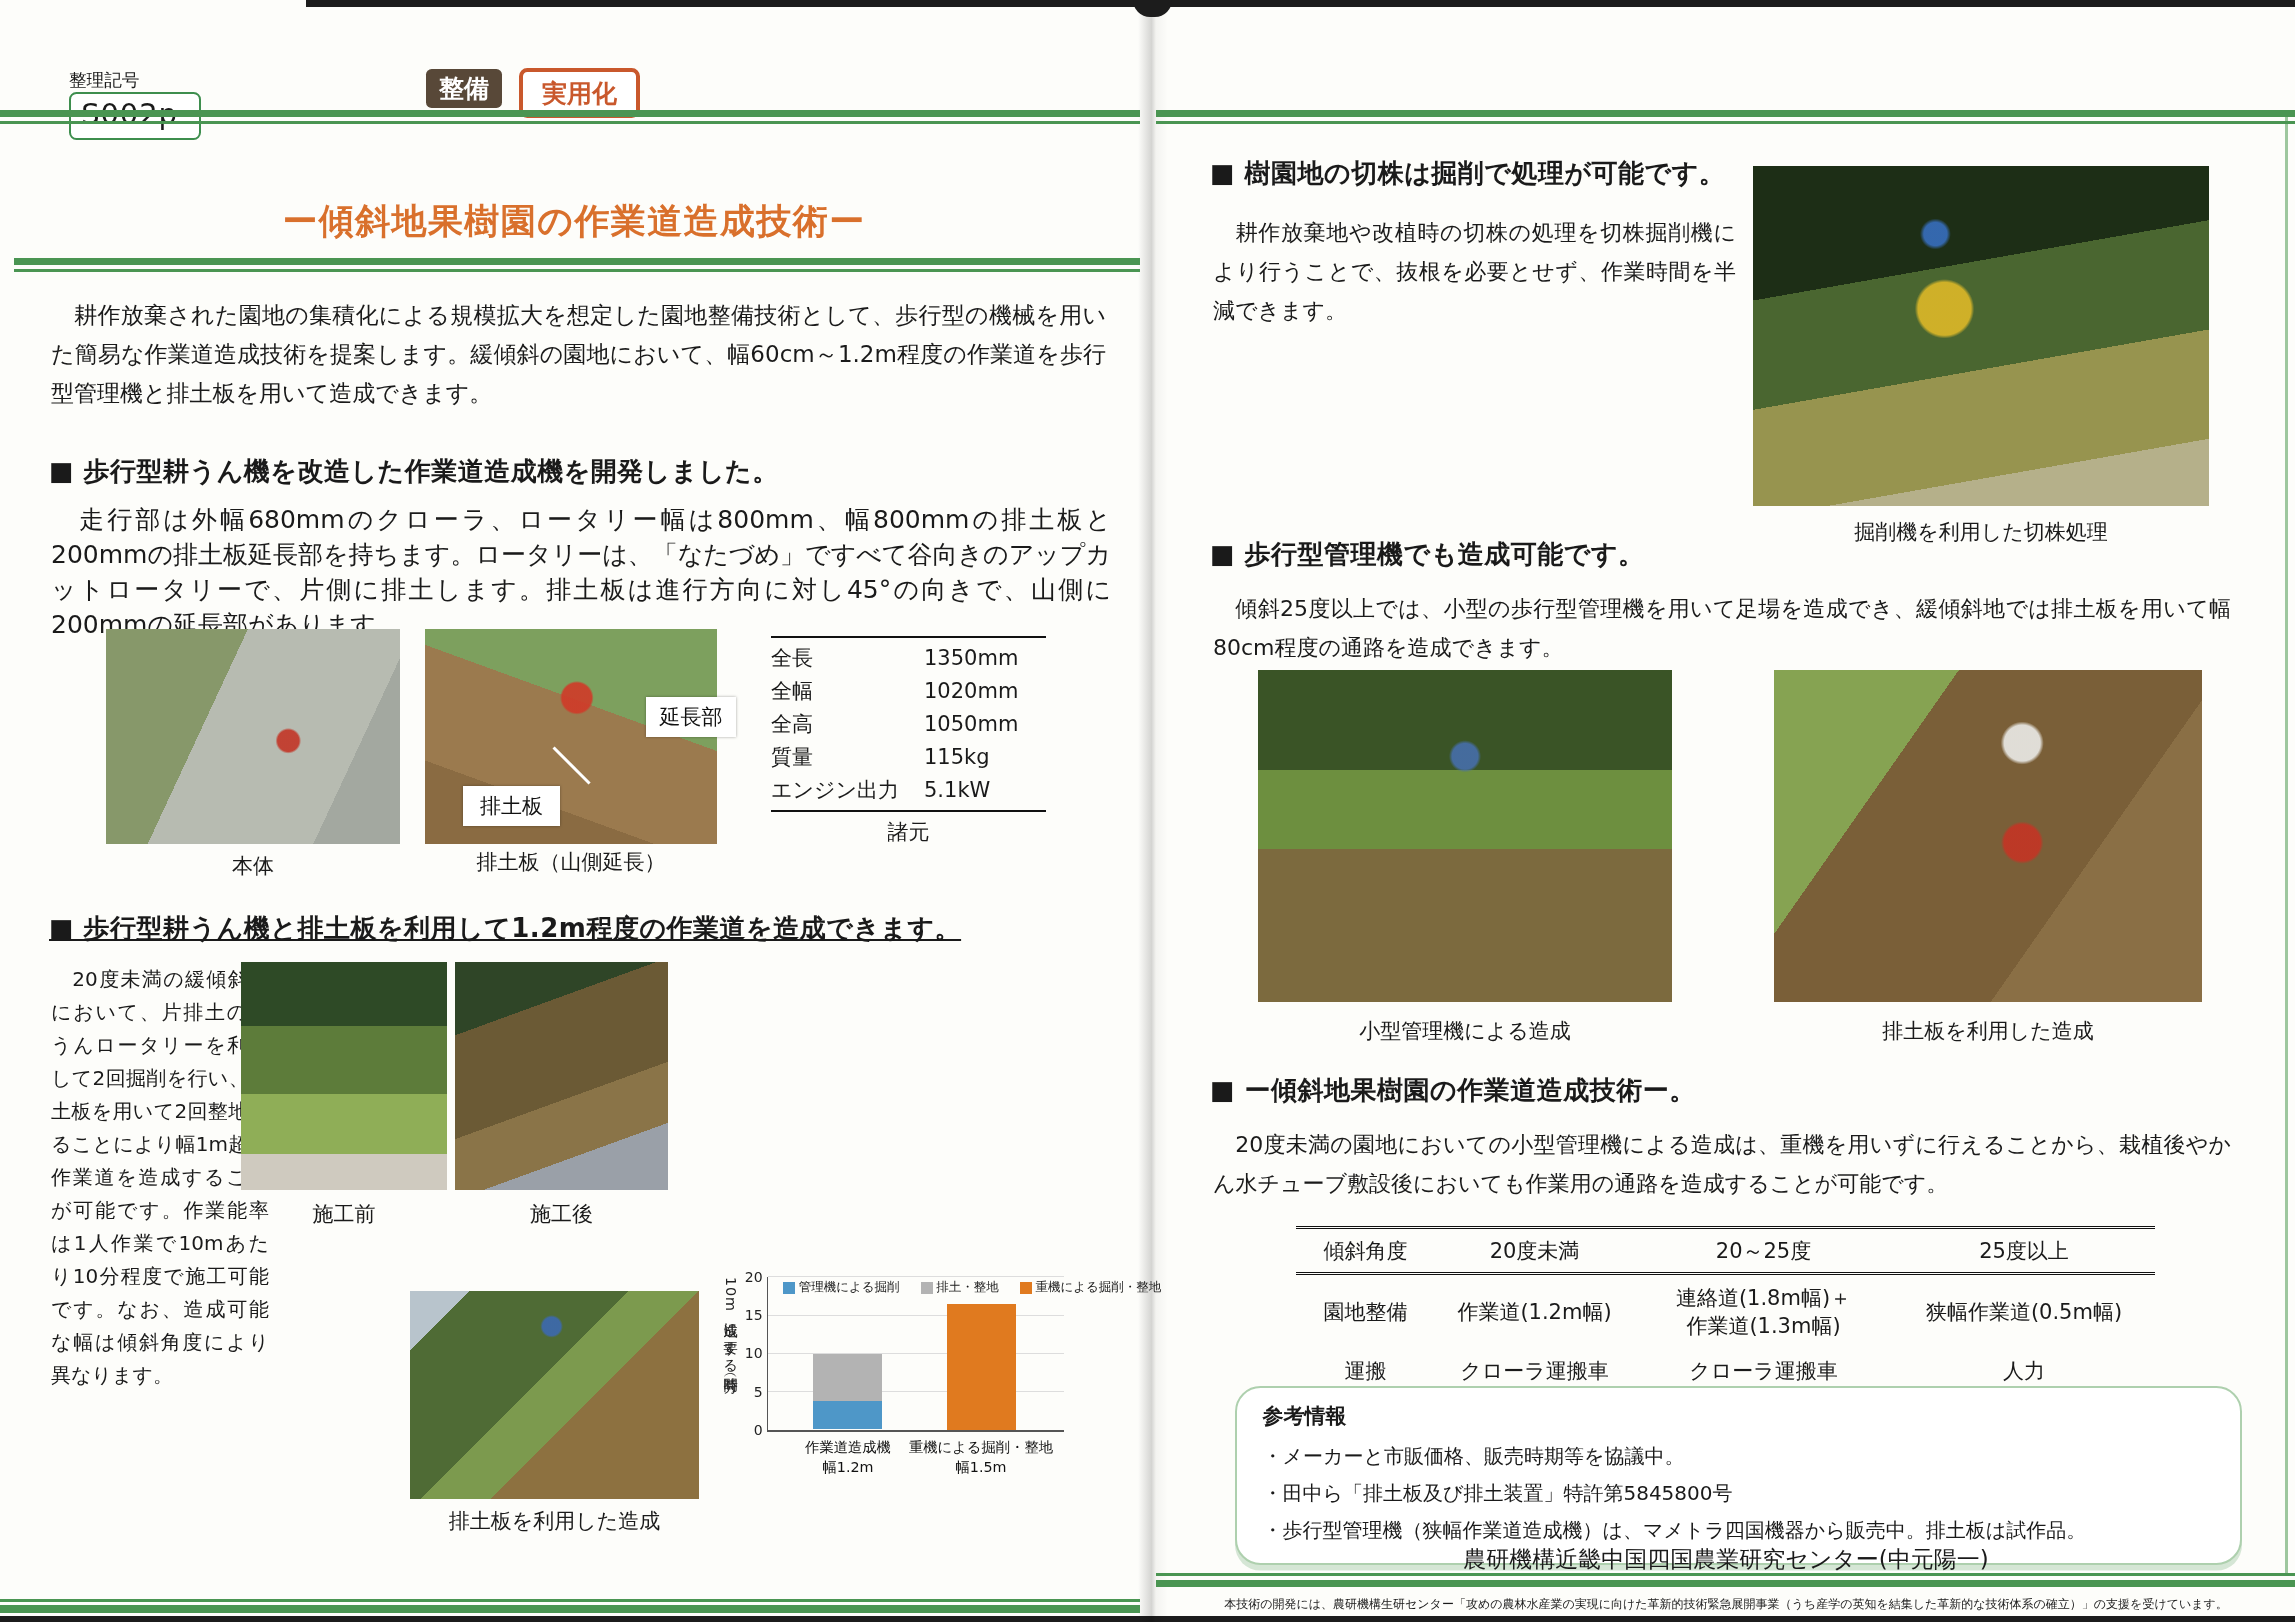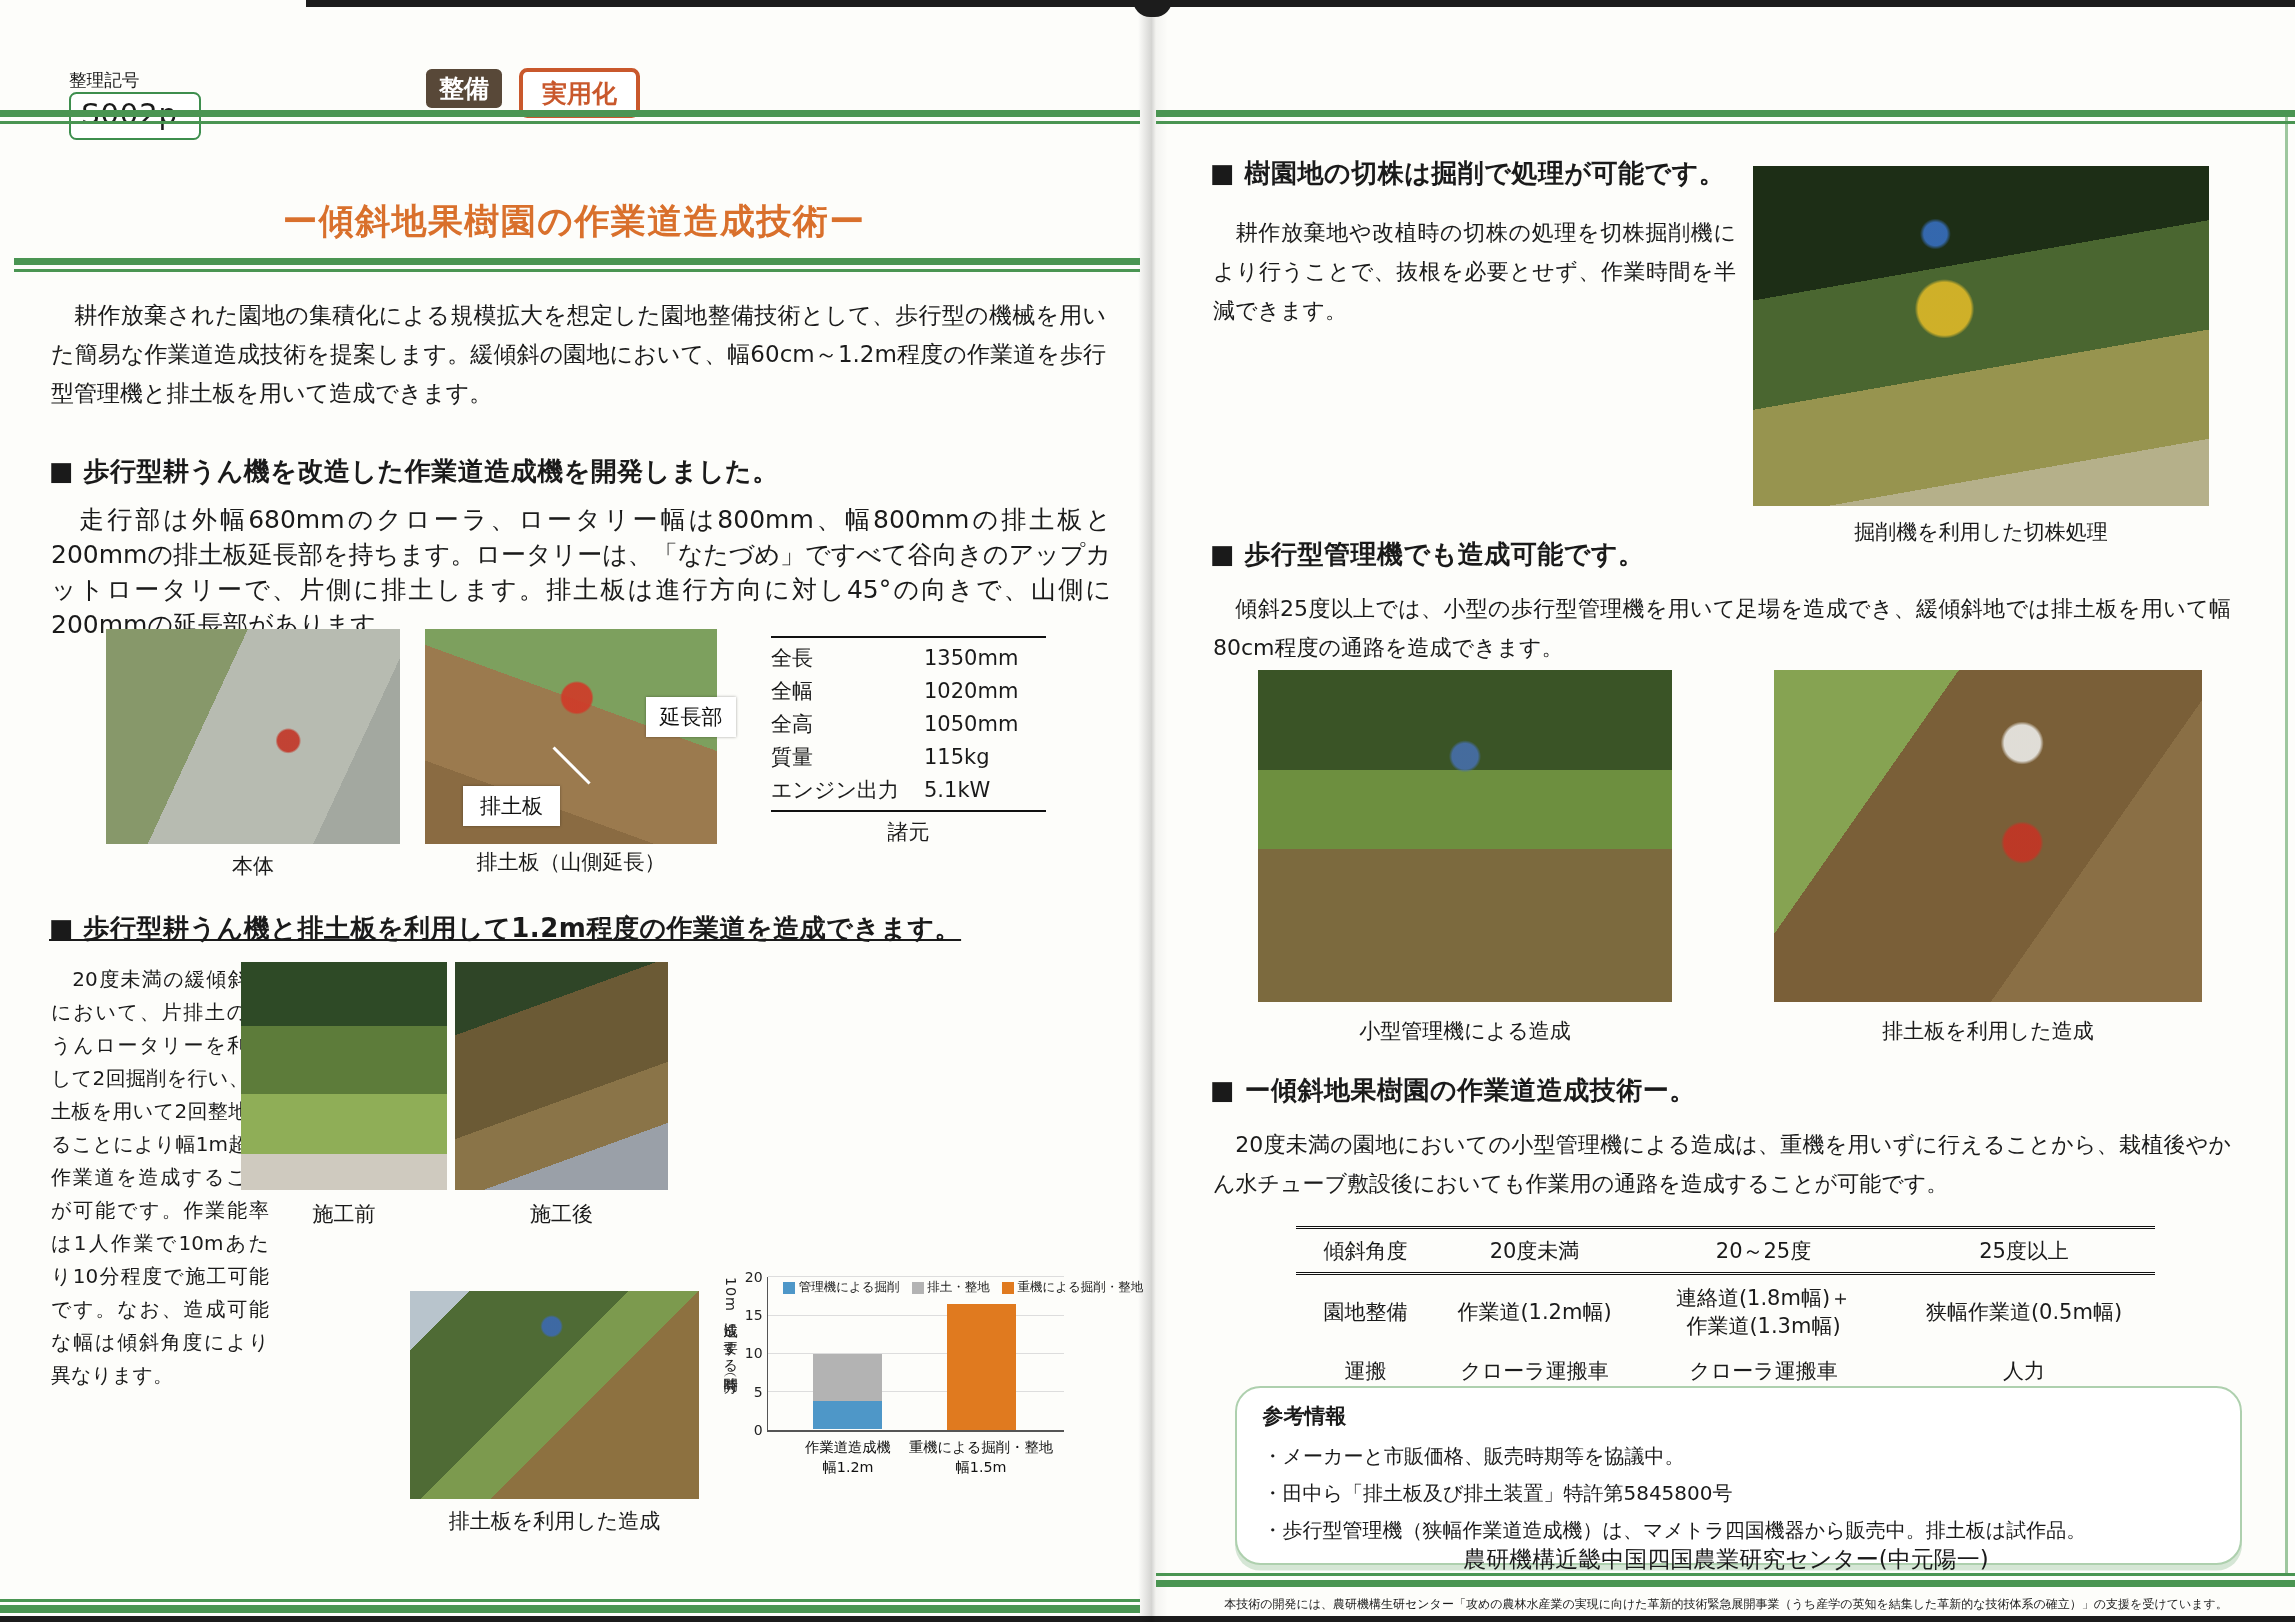--- a/index.html
+++ b/index.html
@@ -46,21 +46,21 @@
   .info-title{font-size:21px;font-weight:bold;margin-bottom:8.3px;}
   .info-item{font-size:20px;line-height:37px;}
   .fine{font-size:12px;text-align:center;}
   
   #chart{width:370px;height:259px;}
   #chart .grid{position:absolute;background:#ddd;height:1.4px;}
   #chart .axis{position:absolute;background:#555;}
   #chart .tick{position:absolute;font-size:14px;text-align:right;width:28px;color:#222;}
   #chart .bar{position:absolute;}
   #chart .cat{position:absolute;font-size:14.3px;text-align:center;white-space:pre-line;line-height:20.4px;color:#111;}
-  #chart .legend{position:absolute;display:flex;gap:12px;align-items:center;padding-left:12px;}
+  #chart .legend{position:absolute;display:flex;gap:21px;align-items:center;padding-left:12px;}
   #chart .leg-item{display:flex;align-items:center;gap:3.7px;font-size:12.5px;white-space:nowrap;}
   #chart .leg-sq{width:12px;height:12px;display:inline-block;}
   #chart .ylab{position:absolute;writing-mode:vertical-rl;font-size:14.3px;color:#222;letter-spacing:0.9px;}
 </style>
 </head>
 <body>
 
 <div id="page">
 
   <div class="abs top-strip"></div>

